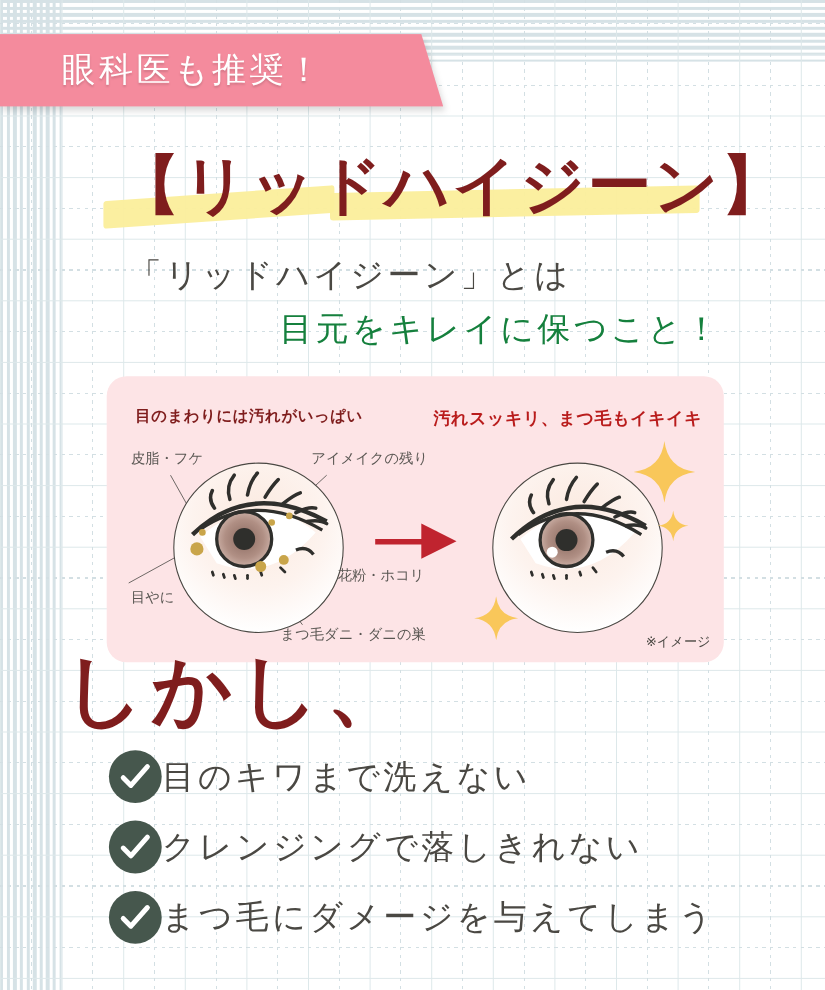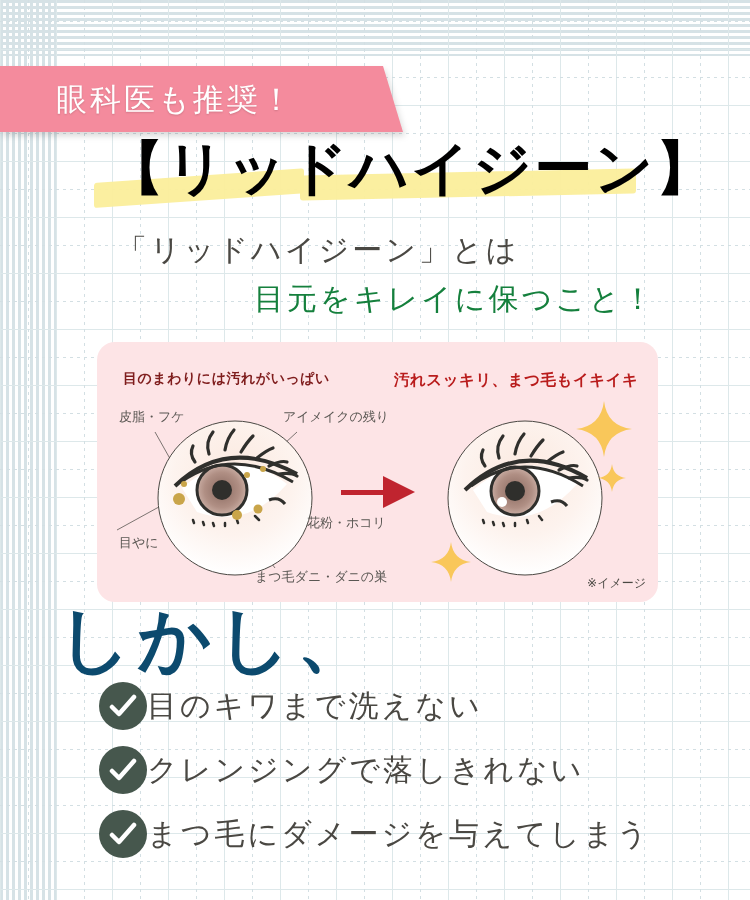--- a/index.html
+++ b/index.html
@@ -22,61 +22,61 @@
   .grid-dashed-v {
     background-image: repeating-linear-gradient(to bottom, #d3dfe3 0 3px, transparent 3px 7px);
     -webkit-mask-image: repeating-linear-gradient(to right, transparent 0 28px, #000 28px 29px, transparent 29px 56px);
     mask-image: repeating-linear-gradient(to right, transparent 0 28px, #000 28px 29px, transparent 29px 56px);
   }
   .grid-dashed-h {
     background-image: repeating-linear-gradient(to right, #d3dfe3 0 3px, transparent 3px 7px);
     -webkit-mask-image: repeating-linear-gradient(to bottom, transparent 0 21px, #000 21px 22px, transparent 22px 56px);
     mask-image: repeating-linear-gradient(to bottom, transparent 0 21px, #000 21px 22px, transparent 22px 56px);
   }
-  .banner-wrap { position:absolute; left:0; top:31px; width:410px; height:76px; filter: drop-shadow(2px 4px 3px rgba(0,0,0,0.15)); margin-top: 35px; }
+  .banner-wrap { position:absolute; left:0; top:31px; width:410px; height:76px; filter: drop-shadow(2px 4px 3px rgba(0,0,0,0.15)); }
   .banner-shape {
     position:absolute; left:0; top:0; width:403px; height:66px; background:#f48b9d;
     clip-path: polygon(0 0, 383px 0, 403px 66px, 0 66px);
   }
   .banner-text {
     position:absolute; left:56px; top:0; height:66px; line-height:66px;
     color:#ffffff; font-size:31px; letter-spacing:3px;
     font-family:"DejaVu Serif", serif;
     text-shadow: 0 1px 2px rgba(0,0,0,0.15);
   }
 
   .highlight {
     position:absolute; background:#fbee9b; opacity:0.95;
   }
   .hl1 { left:94px; top:183px; width:210px; height:25px; transform:skewY(-4deg); transform-origin:left; border-radius:3px; }
   .hl2 { left:300px; top:172px; width:336px; height:25px; transform:skewY(-1.2deg); border-radius:3px; }
 
   .title {
     position:absolute; left:106px; top:130px; font-size:58px; font-weight:bold;
-    color:#000000; letter-spacing:2px; font-family:Liberation Serif, serif; white-space:nowrap;
+    color:#7f1d1d; letter-spacing:2px; font-family:Liberation Serif, serif; white-space:nowrap;
   }
 
   .subtitle-1 { position:absolute; left:117px; top:230px; font-size:30px; color:#4a4843; white-space:nowrap; letter-spacing:3px; }
   .subtitle-2 { position:absolute; left:254px; top:279px; font-size:30px; color:#15803d; white-space:nowrap; letter-spacing:3px; }
 
   .panel {
     position:absolute; left:97px; top:342px; width:561px; height:260px;
     background:#fde4e6; border-radius:18px;
   }
   .panel-head-left { position:absolute; left:26px; top:28px; font-family:"DejaVu Sans", sans-serif; font-size:14px; font-weight:bold; color:#7f1d1d; white-space:nowrap; letter-spacing:0.5px; }
   .panel-head-right { position:absolute; left:297px; top:28px; font-family:"DejaVu Sans", sans-serif; font-size:15.5px; font-weight:bold; color:#b91c1c; white-space:nowrap; letter-spacing:0.5px; }
   .lbl { position:absolute; font-family:"DejaVu Serif", serif; font-size:13px; color:#5a5753; white-space:nowrap; }
   .note { position:absolute; right:12px; bottom:10px; font-family:"DejaVu Sans", sans-serif; font-size:12px; color:#4a4843; }
 
   .eye-svg { position:absolute; }
   .arrow { position:absolute; left:244px; top:132px; }
   .sparkle { position:absolute; }
 
   .however {
-    position:absolute; left:58px; top:592px; font-size:72px; font-weight:bold; color:#0c4a6e;
+    position:absolute; left:58px; top:580px; font-size:72px; font-weight:bold; color:#7f1d1d;
     font-family:"DejaVu Serif", serif; letter-spacing:6px; white-space:nowrap;
   }
 
   .check-list { position:absolute; left:99px; top:682px; }
   .check-item { position:absolute; left:0; height:48px; display:flex; align-items:center; white-space:nowrap; }
   .check-icon { width:48px; height:48px; border-radius:50%; background:#46574d; display:flex; align-items:center; justify-content:center; flex:none; }
   .check-text { font-size:30px; color:#4a4843; letter-spacing:3px; font-family:"DejaVu Serif", serif; }
 </style>
 </head>
 <body>

